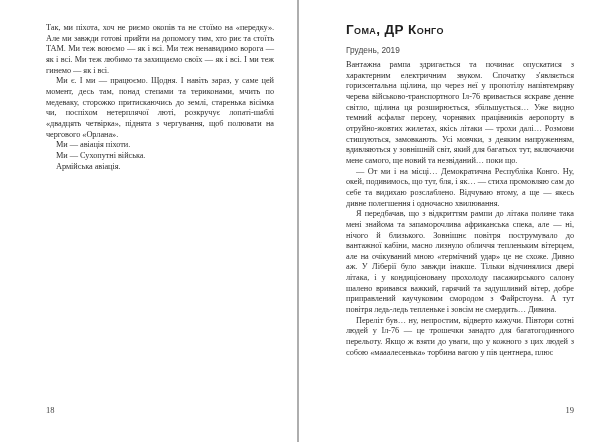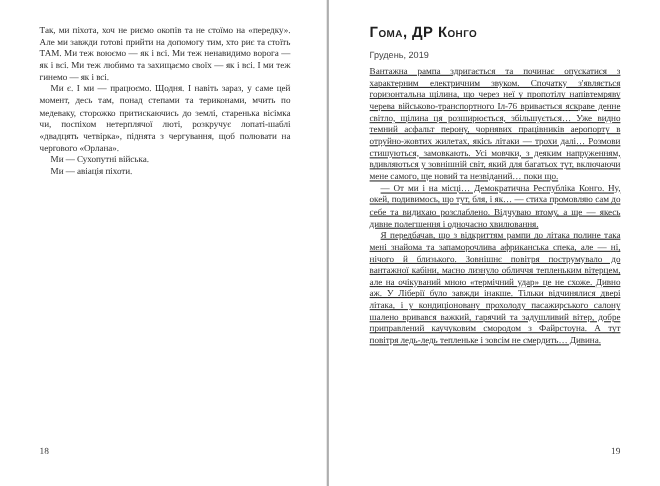--- a/index.html
+++ b/index.html
@@ -13,34 +13,34 @@
   }
   .spread { position: absolute; inset: 0; }
 
   .divider {
     position: absolute;
     left: 297px; top: 0;
     width: 2px; height: 442px;
     background: #aeaeae;
   }
 
-  .page { position: absolute; top: 0; height: 442px; width: 228px; }
+  .page { position: absolute; top: 0; height: 442px; width: 228px; margin-left: 10px; }
   .page-left  { left: 36px; }
   .page-right { left: 336px; }
 
   .body-text {
     position: absolute; left: 0; right: 0;
     font-size: 8.3px;
     line-height: 10.65px;
     text-align: justify;
     letter-spacing: -0.05px;
     hyphens: auto; -webkit-hyphens: auto;
   }
   .page-left  .body-text { top: 23px; }
-  .page-right .body-text { top: 60px; text-decoration: underline; }
+  .page-right .body-text { top: 60px; }
 
   .body-text p { margin: 0; text-indent: 10px; }
   .body-text p.no-indent { text-indent: 0; }
 
   .chapter-title {
     position: absolute; top: 22px; left: 0; right: 0;
     margin: 0;
     font-family: Liberation Sans, sans-serif;
     font-weight: 700;
     font-variant: small-caps;
@@ -65,32 +65,34 @@
 </style>
 </head>
 <body>
 
 <div class="spread">
 
   <div class="page page-left">
     <div class="body-text">
       <p class="no-indent">Так, ми піхота, хоч не риємо окопів та не стоїмо на «передку». Але ми завжди готові прийти на допомогу тим, хто риє та стоїть ТАМ. Ми теж воюємо — як і всі. Ми теж ненавидимо ворога — як і всі. Ми теж любимо та захищаємо своїх — як і всі. І ми теж гинемо — як і всі.</p>
       <p>Ми є. І ми — працюємо. Щодня. І навіть зараз, у саме цей момент, десь там, понад степами та териконами, мчить по медеваку, сторожко притискаючись до землі, старенька вісімка чи, поспіхом нетерплячої люті, розкручує лопаті-шаблі «двадцять четвірка», піднята з чергування, щоб полювати на чергового «Орлана».</p>
+      <p>Ми — авіація піхоти.</p>
       <p>Ми — Сухопутні війська.</p>
-      <p>Ми — авіація піхоти.</p>
+      <p>Армійська авіація.</p>
     </div>
     <div class="page-number page-number-left">18</div>
   </div>
 
   <div class="divider"></div>
 
   <div class="page page-right">
     <h1 class="chapter-title">Гома, ДР Конго</h1>
     <div class="chapter-date">Грудень, 2019</div>
     <div class="body-text">
       <p class="no-indent">Вантажна рампа здригається та починає опускатися з характерним електричним звуком. Спочатку з'являється горизонтальна щілина, що через неї у пропотілу напівтемряву черева військово-транспортного Іл-76 вривається яскраве денне світло, щілина ця розширюється, збільшується… Уже видно темний асфальт перону, чорнявих працівників аеропорту в отруйно-жовтих жилетах, якісь літаки — трохи далі… Розмови стишуються, замовкають. Усі мовчки, з деяким напруженням, вдивляються у зовнішній світ, який для багатьох тут, включаючи мене самого, ще новий та незвіданий… поки що.</p>
       <p>— От ми і на місці… Демократична Республіка Конго. Ну, окей, подивимось, що тут, бля, і як… — стиха промовляю сам до себе та видихаю розслаблено. Відчуваю втому, а ще — якесь дивне полегшення і одночасно хвилювання.</p>
       <p>Я передбачав, що з відкриттям рампи до літака полине така мені знайома та запаморочлива африканська спека, але — ні, нічого й близького. Зовнішнє повітря пострумувало до вантажної кабіни, масно лизнуло обличчя тепленьким вітерцем, але на очікуваний мною «термічний удар» це не схоже. Дивно аж. У Ліберії було завжди інакше. Тільки відчинялися двері літака, і у кондиціоновану прохолоду пасажирського салону шалено вривався важкий, гарячий та задушливий вітер, добре приправлений каучуковим смородом з Файрстоуна. А тут повітря ледь-ледь тепленьке і зовсім не смердить… Дивина.</p>
+      <p>Переліт був… ну, непростим, відверто кажучи. Півтори сотні людей у Іл-76 — це трошечки занадто для багатогодинного перельоту. Якщо ж взяти до уваги, що у кожного з цих людей з собою «мааалесенька» торбина вагою у пів центнера, плюс</p>
     </div>
     <div class="page-number page-number-right">19</div>
   </div>
 
 </div>
 
 </body></html>

